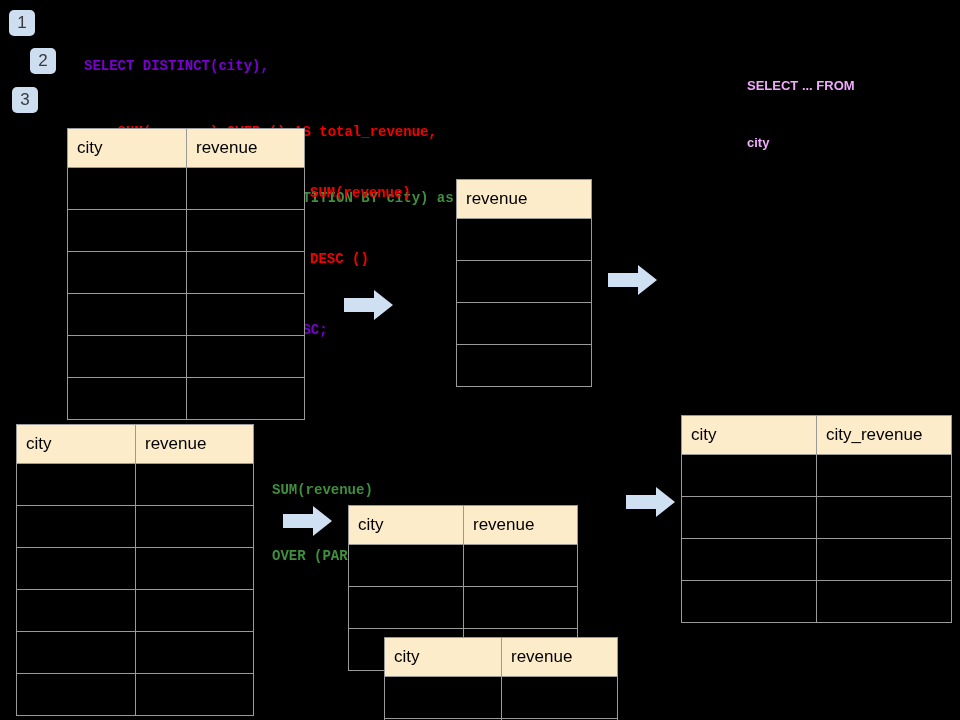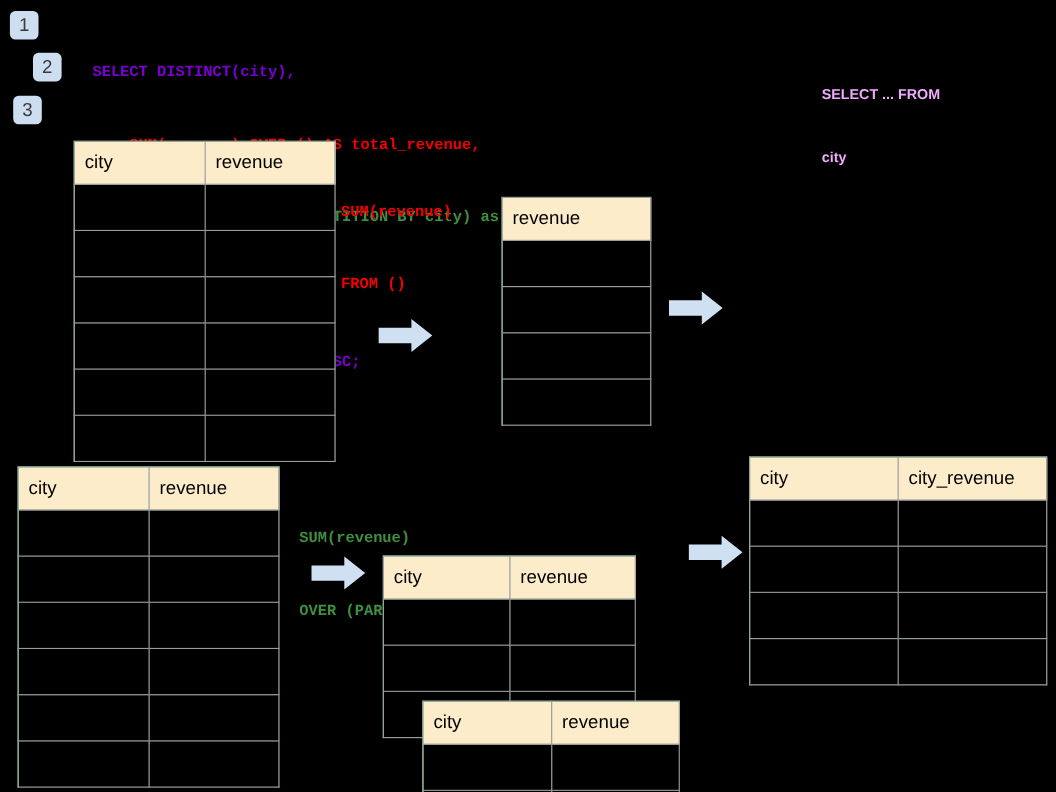--- a/index.html
+++ b/index.html
@@ -121,21 +121,21 @@
     <span class="code-line c-purple">  ORDER by city_revenue DESC;</span>
   </div>
 
   <div class="side-note" style="left:747px; top:38px;">
     <span class="code-line">SELECT ... FROM</span>
     <span class="code-line">city</span>
   </div>
 
   <div class="annotation red" style="left:310px; top:138px;">
     <span class="code-line">SUM(revenue)</span>
-    <span class="code-line">FROM ()</span>
+    <span class="code-line">DESC ()</span>
   </div>
 
   <div class="annotation green" style="left:272px; top:435px;">
     <span class="code-line">SUM(revenue)</span>
     <span class="code-line">OVER (PARTITION</span>
   </div>
 
   <table class="data-table" style="left:67px; top:128px; width:237px;">
     <colgroup>
         <col style="width:119px;">

